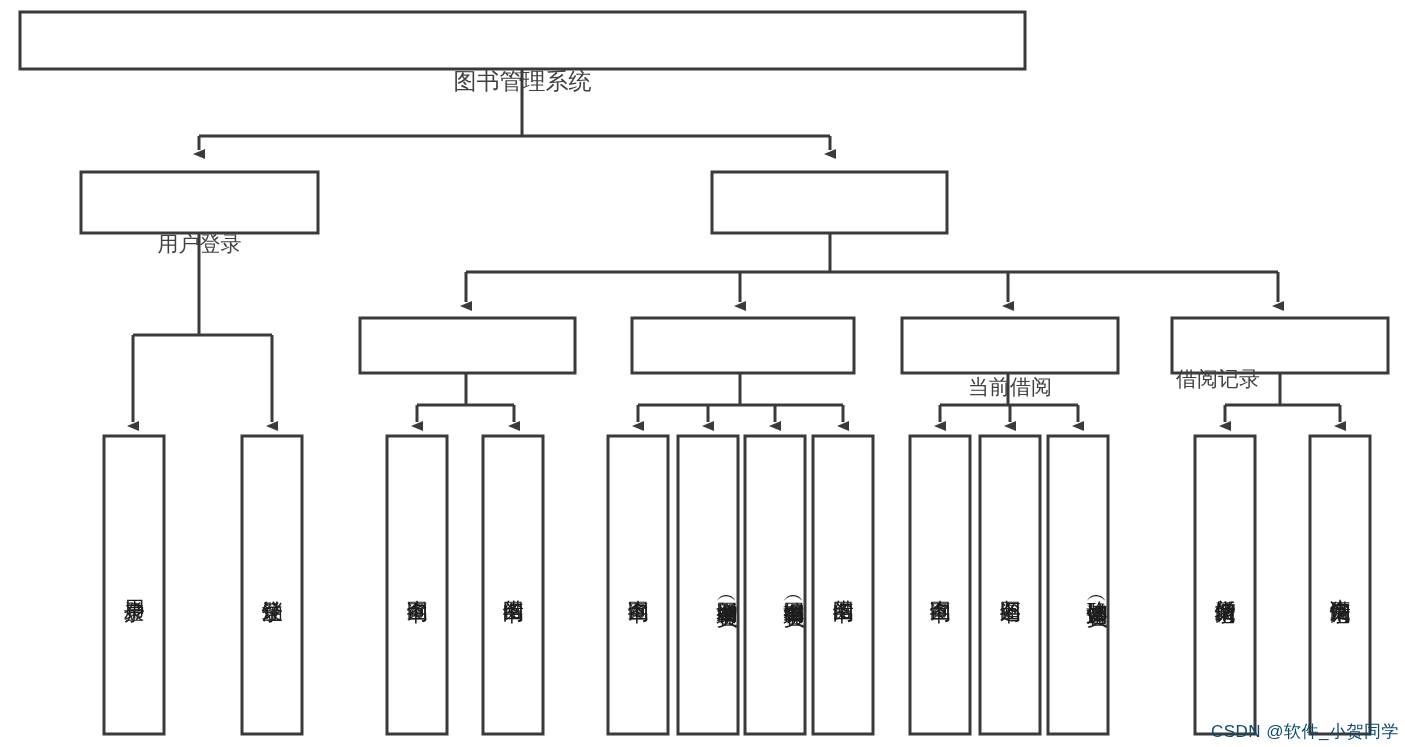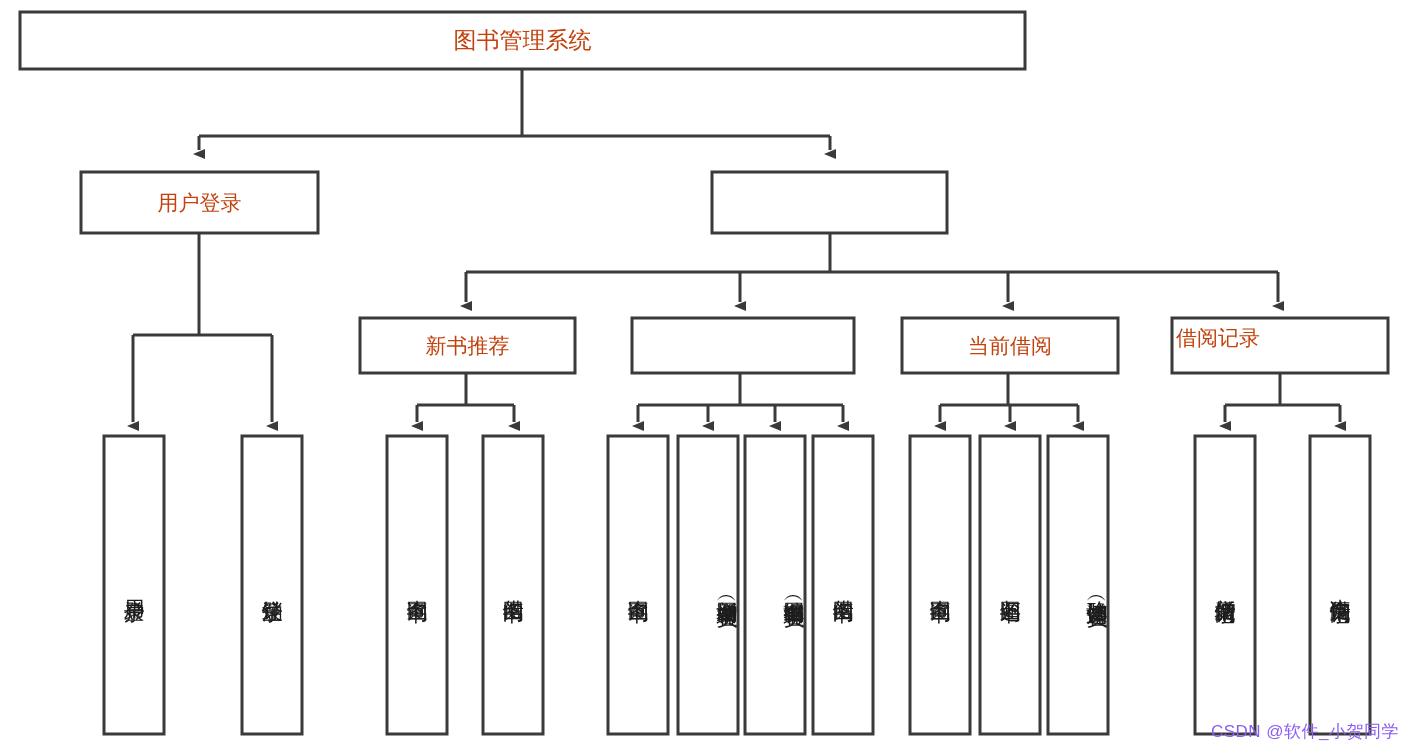--- a/index.html
+++ b/index.html
@@ -9,23 +9,23 @@
   svg{display:block;}
   .node-box{fill:#ffffff;stroke:#3a3a3a;stroke-width:3;}
   .connector{stroke:#3a3a3a;stroke-width:3;fill:none;}
   .arrow-head{fill:#3a3a3a;stroke:none;}
   .vlabel-wrap{position:absolute;display:flex;align-items:center;justify-content:center;
                writing-mode:vertical-rl;text-orientation:upright;
                font-size:21px;color:#1d1d1d;line-height:1.06;letter-spacing:1px;
                font-family:"Liberation Sans","DejaVu Sans",sans-serif;
                white-space:nowrap;overflow:hidden;pointer-events:none;}
   .hlabel-wrap{position:absolute;display:flex;align-items:center;justify-content:center;
-               font-size:21px;color:#c2410c;
-               font-family:"Liberation Sans","DejaVu Sans",sans-serif;white-space:nowrap;}
-  .watermark{position:absolute;right:6px;bottom:4px;color:#8b5cf6;font-size:17px;
+               font-size:21px;color:#404040;
+               font-family:"Liberation Sans","DejaVu Sans",sans-serif;white-space:nowrap;margin-top:41px;}
+  .watermark{position:absolute;right:6px;bottom:4px;color:#0c4a6e;font-size:17px;
              font-family:"Liberation Sans","DejaVu Sans",sans-serif;letter-spacing:0.5px;}
 </style>
 </head>
 <body>
 
 <div id="diagram-root">
 
   <svg width="1405" height="747" viewBox="0 0 1405 747">
 
     <defs>
@@ -101,21 +101,20 @@
 
     <rect class="node-box" x="1195" y="436" width="60" height="298"></rect>
     <rect class="node-box" x="1310" y="436" width="60" height="298"></rect>
 
   </svg>
 
   <div class="hlabel-wrap" style="left:20px;top:12px;width:1005px;height:57px;font-size:23px;">图书管理系统</div>
 
   <div class="hlabel-wrap" style="left:81px;top:172px;width:237px;height:61px;">用户登录</div>
 
-  <div class="hlabel-wrap" style="left:360px;top:318px;width:215px;height:55px;">新书推荐</div>
   <div class="hlabel-wrap" style="left:902px;top:318px;width:216px;height:55px;">当前借阅</div>
   <div class="hlabel-wrap" style="left:1110px;top:318px;width:216px;height:39px;font-family:Liberation Mono, monospace;">借阅记录</div>
 
   <div class="vlabel-wrap" style="left:104px;top:436px;width:60px;height:298px;">用户登录</div>
   <div class="vlabel-wrap" style="left:242px;top:436px;width:60px;height:298px;">注销登录</div>
 
   <div class="vlabel-wrap" style="left:387px;top:436px;width:60px;height:298px;">查询图书</div>
   <div class="vlabel-wrap" style="left:483px;top:436px;width:60px;height:298px;">借阅图书</div>
 
   <div class="vlabel-wrap" style="left:608px;top:436px;width:60px;height:298px;">查询图书</div>

